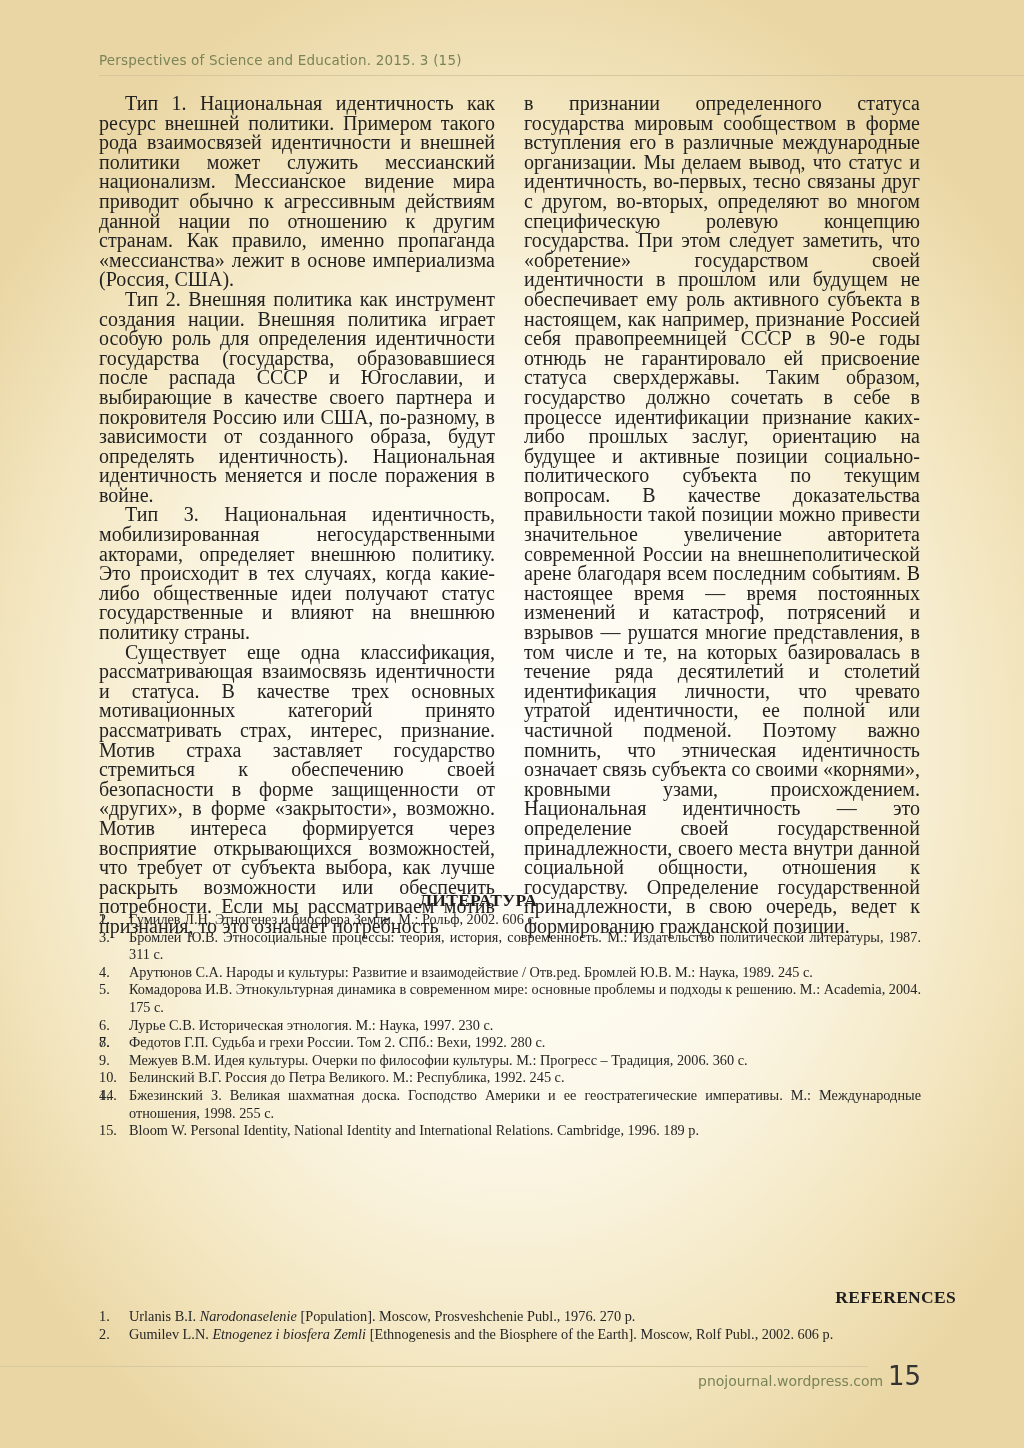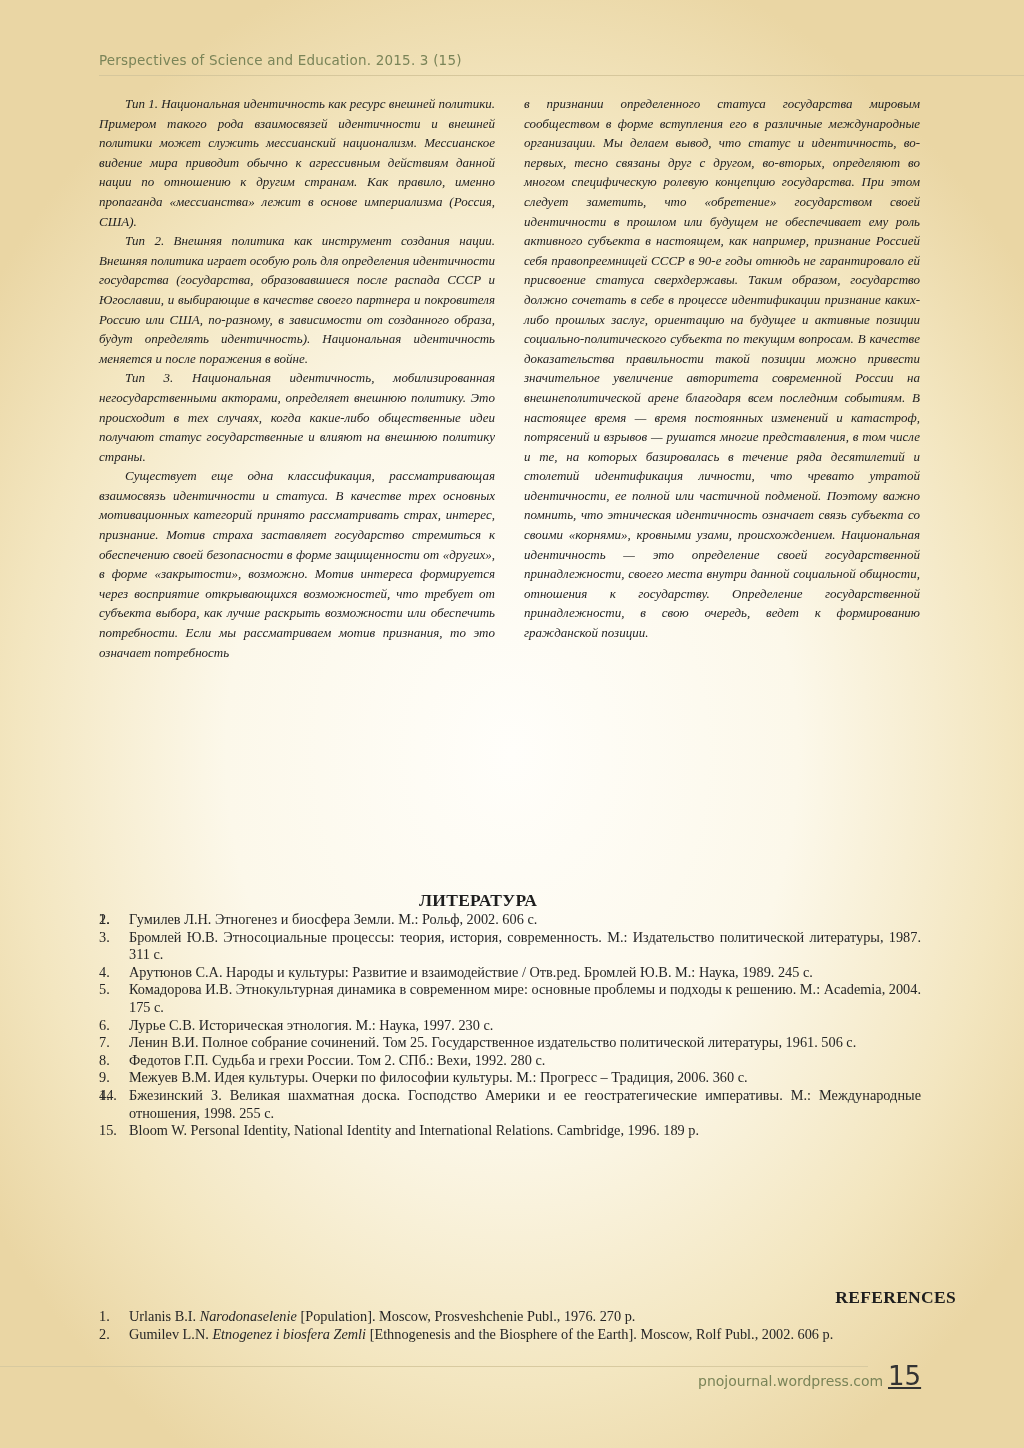--- a/index.html
+++ b/index.html
@@ -14,21 +14,21 @@
     position: absolute; left: 99px; top: 52px;
     font-family: "DejaVu Sans", sans-serif; font-size: 13.5px; letter-spacing: 0.2px;
     color: #7a8458;
   }
   .header-rule {
     position: absolute; left: 99px; right: 0; top: 75px; height: 1px;
     background: #d6c79c;
   }
   .col {
     position: absolute; top: 94px; width: 396px;
-    font-size: 13px; line-height: 19.6px; text-align: justify; hyphens: manual; font-style: italic;
+    font-size: 20px; line-height: 19.6px; text-align: justify; hyphens: manual;
   }
   .col.left { left: 99px; }
   .col.right { left: 524px; }
   .col p { margin: 0; text-indent: 26px; }
   .col p.cont { text-indent: 0; }
   .refs-heading {
     position: absolute; left: 0; width: 956px; text-align: center;
     font-size: 17.5px; font-weight: bold; letter-spacing: 0.3px; color: #1e1e1e;
   }
   .refs-list {
@@ -40,21 +40,21 @@
   .refs-list i { }
   .footer-rule {
     position: absolute; left: 0; width: 868px; top: 1366px; height: 1px; background: #d8caa0;
   }
   .footer-url {
     position: absolute; left: 698px; top: 1373px;
     font-family: "DejaVu Sans", sans-serif; font-size: 14px; color: #7a8458;
   }
   .page-number {
     position: absolute; left: 888px; top: 1361px;
-    font-family: "DejaVu Sans", sans-serif; font-size: 26px; color: #333; text-decoration: underline;
+    font-family: "DejaVu Sans", sans-serif; font-size: 26px; color: #333;
   }
 </style>
 </head>
 <body>
 
 <div class="header-title">Perspectives of Science and Education. 2015. 3 (15)</div>
 <div class="header-rule"></div>
 
 <div class="col left">
   <p>Тип 1. Национальная идентичность как ресурс внешней политики. Примером такого рода взаимосвязей идентичности и внешней политики может служить мессианский национализм. Мессианское видение мира приводит обычно к агрессивным действиям данной нации по отношению к другим странам. Как правило, именно пропаганда «мессианства» лежит в основе империализма (Россия, США).</p>
@@ -68,23 +68,24 @@
 </div>
 
 <div class="refs-heading" style="top:890px;">ЛИТЕРАТУРА</div>
 <ol class="refs-list" id="lit-list" style="top:911px;">
     <li><span class="num">1.</span></li>
     <li><span class="num">2.</span><span>Гумилев Л.Н. Этногенез и биосфера Земли. М.: Рольф, 2002. 606 с.</span></li>
     <li><span class="num">3.</span><span>Бромлей Ю.В. Этносоциальные процессы: теория, история, современность. М.: Издательство политической литературы, 1987. 311 с.</span></li>
     <li><span class="num">4.</span><span>Арутюнов С.А. Народы и культуры: Развитие и взаимодействие / Отв.ред. Бромлей Ю.В. М.: Наука, 1989. 245 с.</span></li>
     <li><span class="num">5.</span><span>Комадорова И.В. Этнокультурная динамика в современном мире: основные проблемы и подходы к решению. М.: Academia, 2004. 175 с.</span></li>
     <li><span class="num">6.</span><span>Лурье С.В. Историческая этнология. М.: Наука, 1997. 230 с.</span></li>
-    <li><span class="num">7.</span><span>Ленин В.И. Полное собрание сочинений. Том 25. Государственное издательство политической литературы, 1961. 506 с.</span></li>
+    <li><span class="num">7.</span></li>
     <li><span class="num">8.</span><span>Федотов Г.П. Судьба и грехи России. Том 2. СПб.: Вехи, 1992. 280 с.</span></li>
     <li><span class="num">9.</span><span>Межуев В.М. Идея культуры. Очерки по философии культуры. М.: Прогресс – Традиция, 2006. 360 с.</span></li>
+    <li><span class="num">10.</span><span>Белинский В.Г. Россия до Петра Великого. М.: Республика, 1992. 245 с.</span></li>
     <li><span class="num">4.</span></li>
     <li><span class="num">14.</span><span>Бжезинский З. Великая шахматная доска. Господство Америки и ее геостратегические императивы. М.: Международные отношения, 1998. 255 с.</span></li>
     <li><span class="num">15.</span><span>Bloom W. Personal Identity, National Identity and International Relations. Cambridge, 1996. 189 p.</span></li>
   </ol>
 
 <div class="refs-heading" style="top:1287px;text-align:right;">REFERENCES</div>
 <ol class="refs-list" id="ref-list" style="top:1308px;">
     <li><span class="num">1.</span><span>Urlanis B.I. </span><i>Narodonaselenie</i><span> [Population]. Moscow, Prosveshchenie Publ., 1976. 270 p.</span></li>
     <li><span class="num">2.</span><span>Gumilev L.N. </span><i>Etnogenez i biosfera Zemli</i><span> [Ethnogenesis and the Biosphere of the Earth]. Moscow, Rolf Publ., 2002. 606 p.</span></li>
   </ol>

